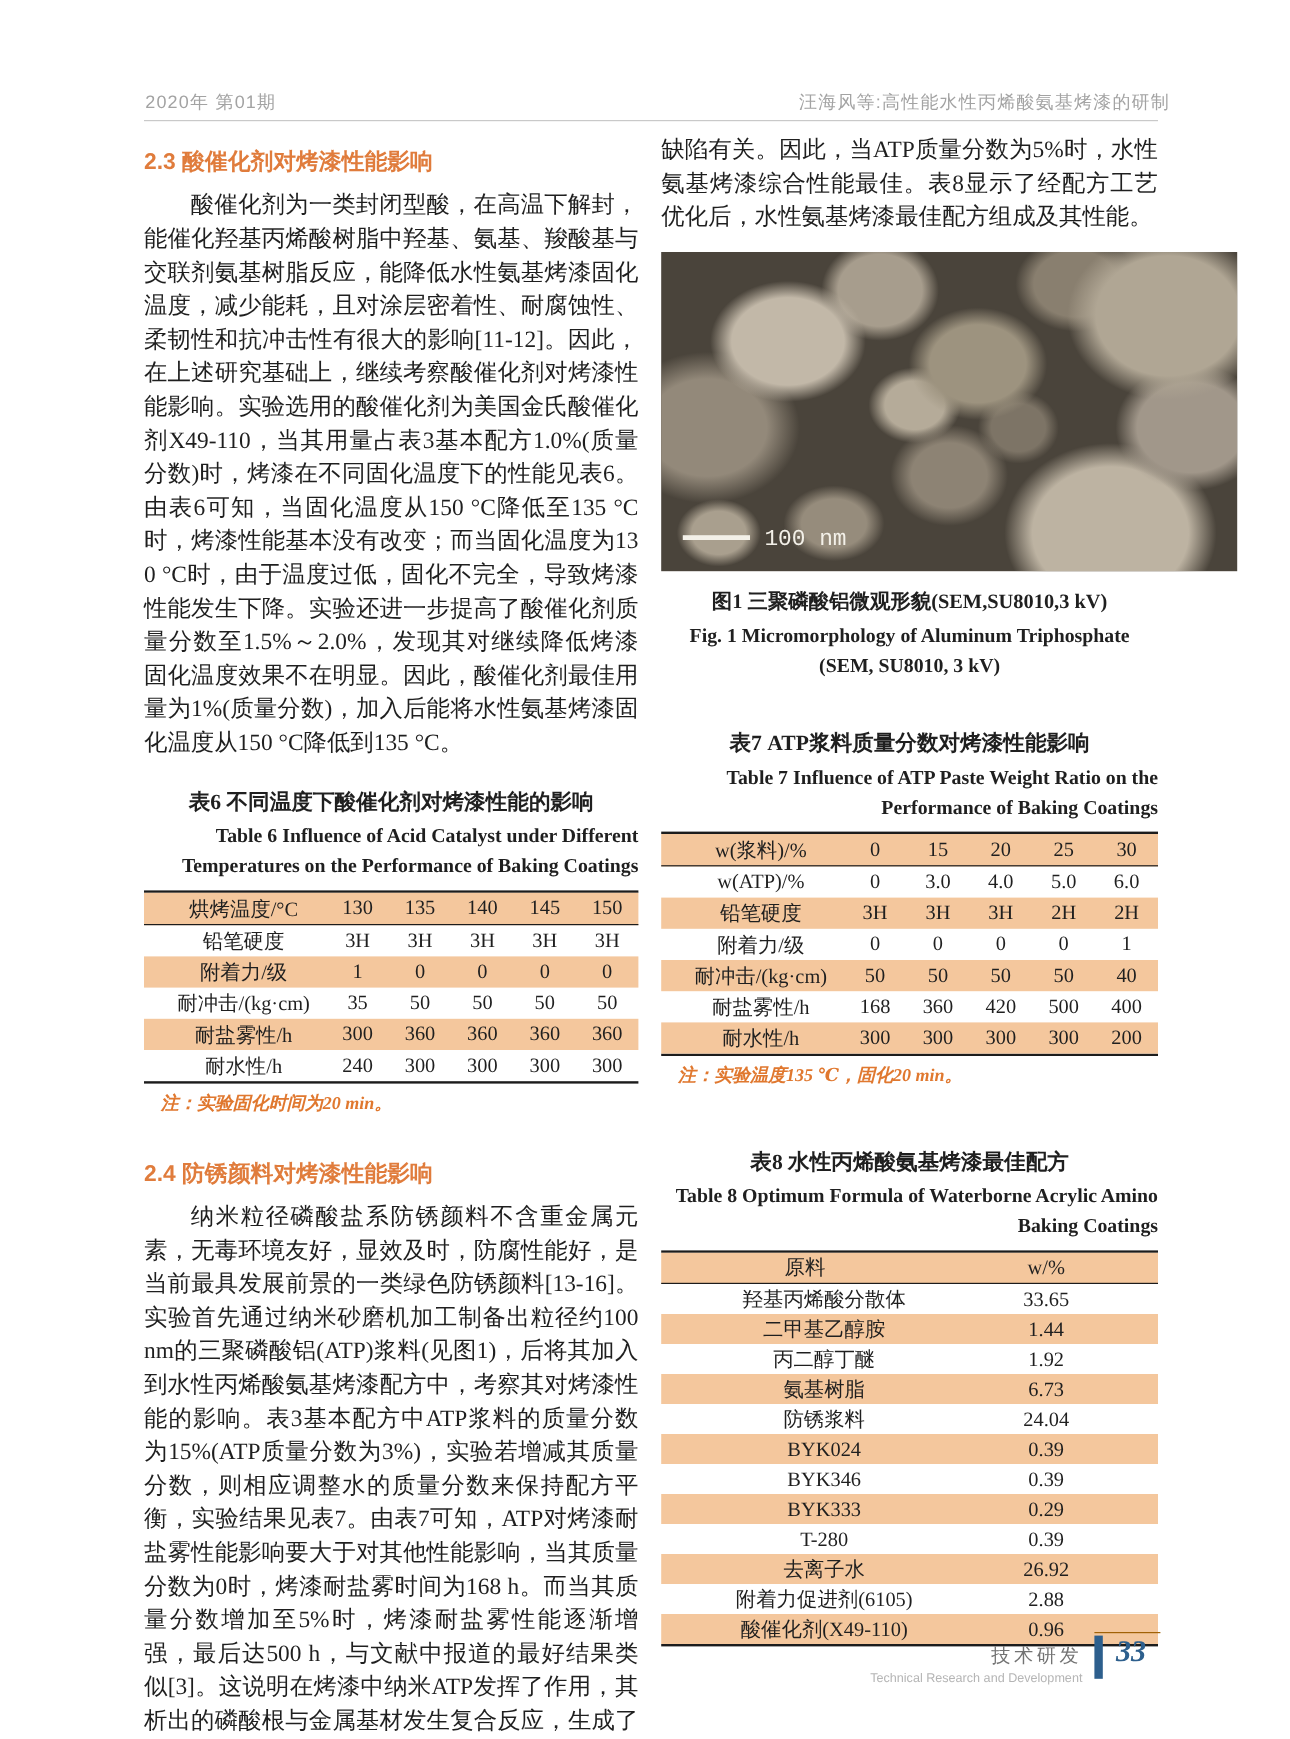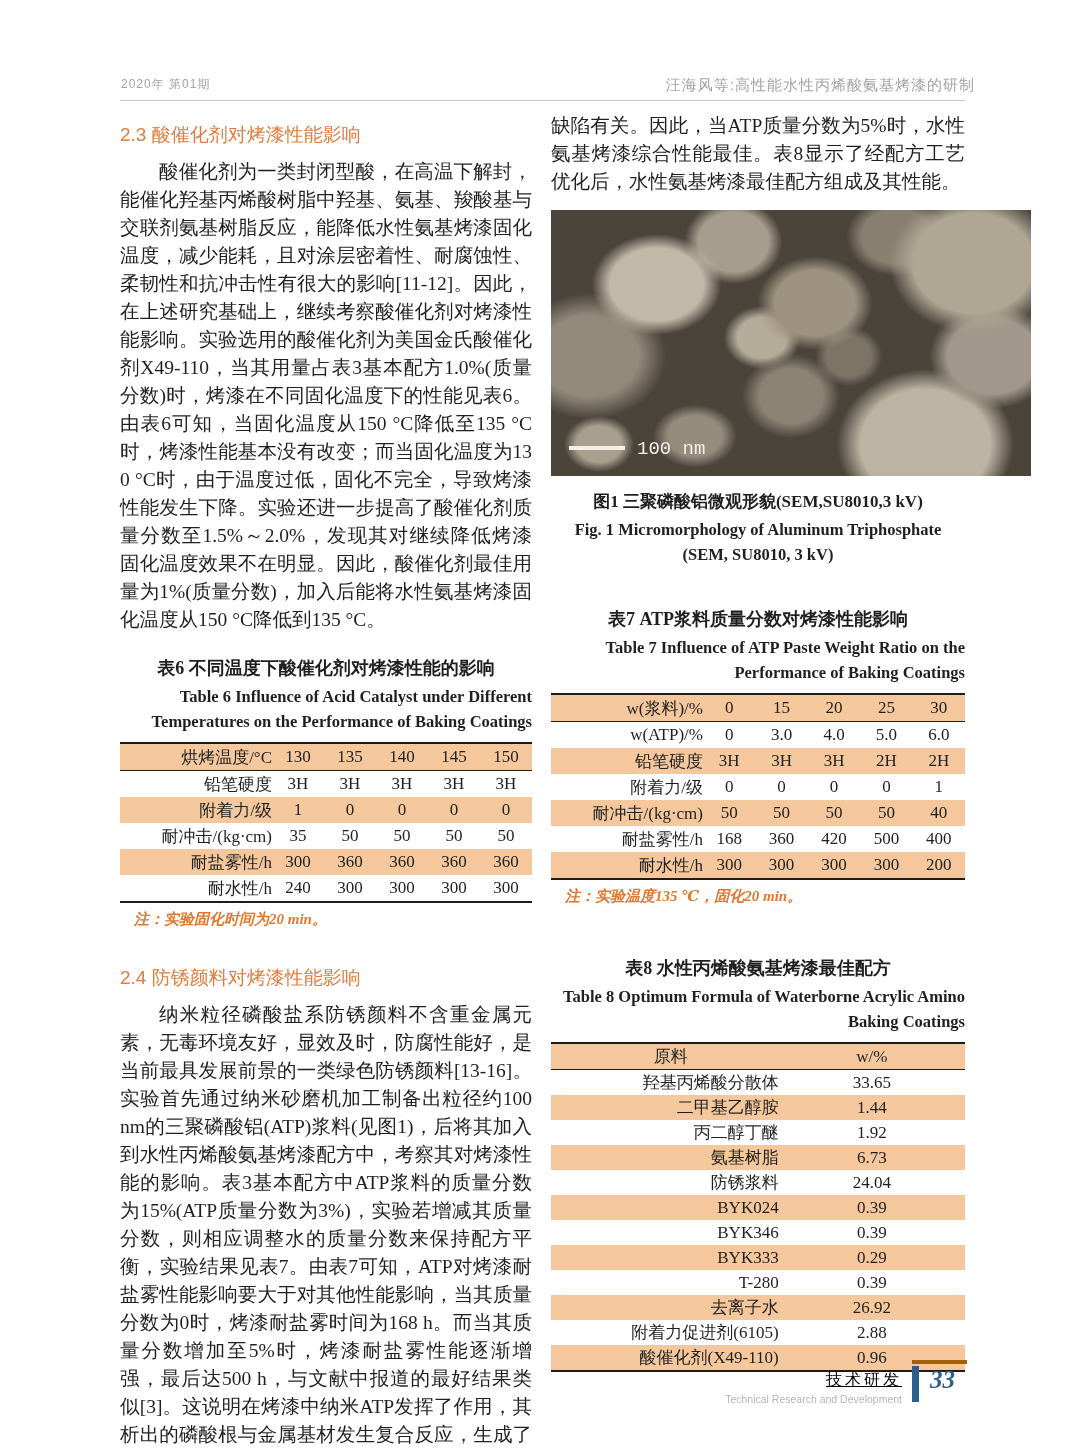--- a/index.html
+++ b/index.html
@@ -2,46 +2,46 @@
 <html><head>
 <meta charset="utf-8">
 <style>
   html,body{margin:0;padding:0;}
   body{
     width:1075px;height:1449px;position:relative;
     background:#ffffff;color:#1f1f1f;
     font-family:"Liberation Serif","DejaVu Serif",serif;
     overflow:hidden;
   }
-  .hdr-left{position:absolute;left:121px;top:76px;font-size:12px;color:#a3a3a3;
+  .hdr-left{position:absolute;left:121px;top:76px;font-size:15px;color:#a3a3a3;
     font-family:"Liberation Sans","DejaVu Sans",sans-serif;letter-spacing:1px;}
   .hdr-right{position:absolute;right:100px;top:76px;font-size:15px;color:#a3a3a3;
     font-family:"Liberation Sans","DejaVu Sans",sans-serif;letter-spacing:1px;}
   .hdr-rule{position:absolute;left:120px;right:110px;top:100px;border-top:1px solid #c9c9c9;}
 
   .col-left{position:absolute;left:120px;top:114px;width:412px;}
   .col-right{position:absolute;left:551px;top:112px;width:414px;}
 
   .sec-heading{font-family:"Liberation Sans","DejaVu Sans",sans-serif;
-    font-weight:normal;font-size:19px;color:#e07c3c;margin:8px 0 10px 0;}
+    font-weight:bold;font-size:19px;color:#e07c3c;margin:8px 0 10px 0;}
   .body-text{font-size:19.5px;line-height:28px;text-align:justify;
     text-indent:2em;margin:0;word-break:break-all;}
   .body-text.no-indent{text-indent:0;}
 
   .tbl-caption-zh{text-align:center;font-weight:bold;font-size:18px;margin-top:22px;}
   .tbl-caption-en{text-align:right;font-weight:bold;font-size:16.5px;line-height:25px;margin-top:4px;}
 
   .tbl{margin-top:8px;border-top:2px solid #1c1c1c;border-bottom:2px solid #1c1c1c;
     font-size:17px;}
   .trow{display:flex;align-items:center;height:26px;}
   .t8 .trow{height:25px;}
   .trow:nth-child(odd){background:#f4c79d;}
   .trow:first-child{border-bottom:1px solid #1c1c1c;}
   .cell{flex:1;text-align:center;}
-  .cell.label{flex:0 0 152px;text-align:right;padding-left:14px;box-sizing:border-box;}
+  .cell.label{flex:0 0 152px;text-align:center;padding-left:14px;box-sizing:border-box;}
   .t8 .cell.label{flex:0 0 55%;padding-left:44px;}
   .t8 .trow:first-child .cell.label{text-align:center;padding-left:12px;}
   .tbl-note{color:#e0782f;font-weight:bold;font-style:italic;font-size:15px;
     margin-top:7px;padding-left:14px;}
 
   .sem{position:relative;width:480px;height:266px;margin-top:14px;
     background-color:#4a443b;
     background-image:
       radial-gradient(90px 70px at 22% 28%, #c2b8a8 0 52%, rgba(194,184,168,0) 72%),
       radial-gradient(70px 60px at 38% 12%, #a79d8d 0 50%, rgba(167,157,141,0) 70%),
@@ -63,24 +63,24 @@
 
   .fig-caption-zh{text-align:center;font-weight:bold;font-size:17px;margin-top:14px;}
   .fig-caption-en{text-align:center;font-weight:bold;font-size:16.5px;line-height:25px;margin-top:4px;}
 
   .spacer-28{height:28px;}
   .spacer-18{height:18px;}
 
   .footer{position:absolute;right:108px;bottom:44px;display:flex;align-items:flex-start;}
   .footer-text{text-align:right;margin-top:10px;}
   .footer-zh{font-family:"Liberation Sans","DejaVu Sans",sans-serif;font-size:16px;
-    color:#000000;letter-spacing:3px;text-decoration:underline;}
+    color:#737373;letter-spacing:3px;}
   .footer-en{font-family:"Liberation Sans","DejaVu Sans",sans-serif;font-size:10.5px;
     color:#b5b5b5;margin-top:2px;}
-  .pageno{margin-left:10px;border-top:4px solid #a16207;padding-top:2px;}
+  .pageno{margin-left:10px;border-top:1px solid #a16207;padding-top:2px;}
   .pageno-inner{border-left:7px solid #2d5f8d;padding:0 12px 8px 11px;
     font-size:25px;font-style:italic;font-weight:bold;color:#2d5f8d;}
 </style>
 </head>
 <body>
 
 <div class="hdr-left">2020年  第01期</div>
 <div class="hdr-right">汪海风等:高性能水性丙烯酸氨基烤漆的研制</div>
 <div class="hdr-rule"></div>
 

